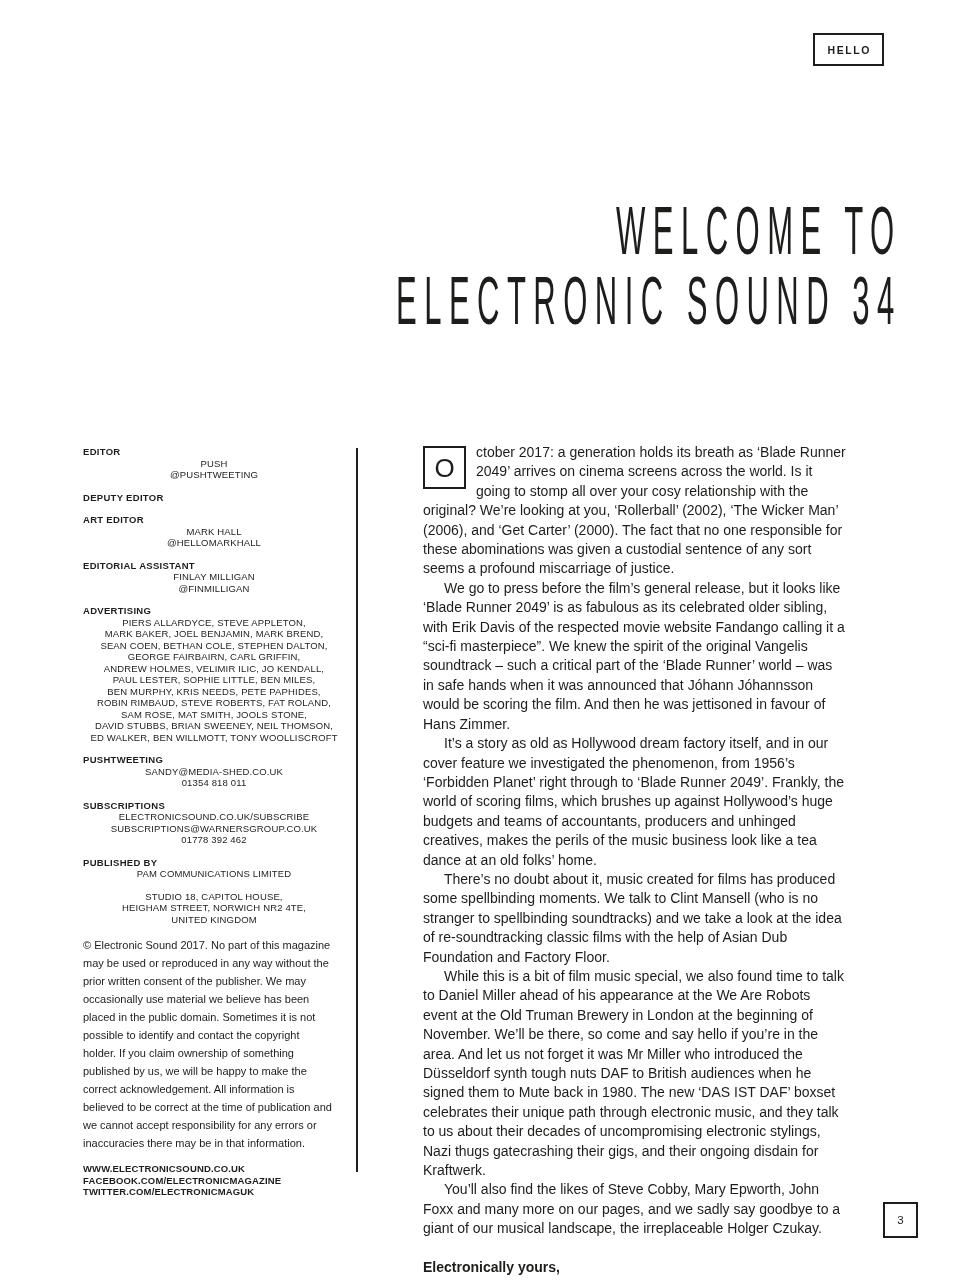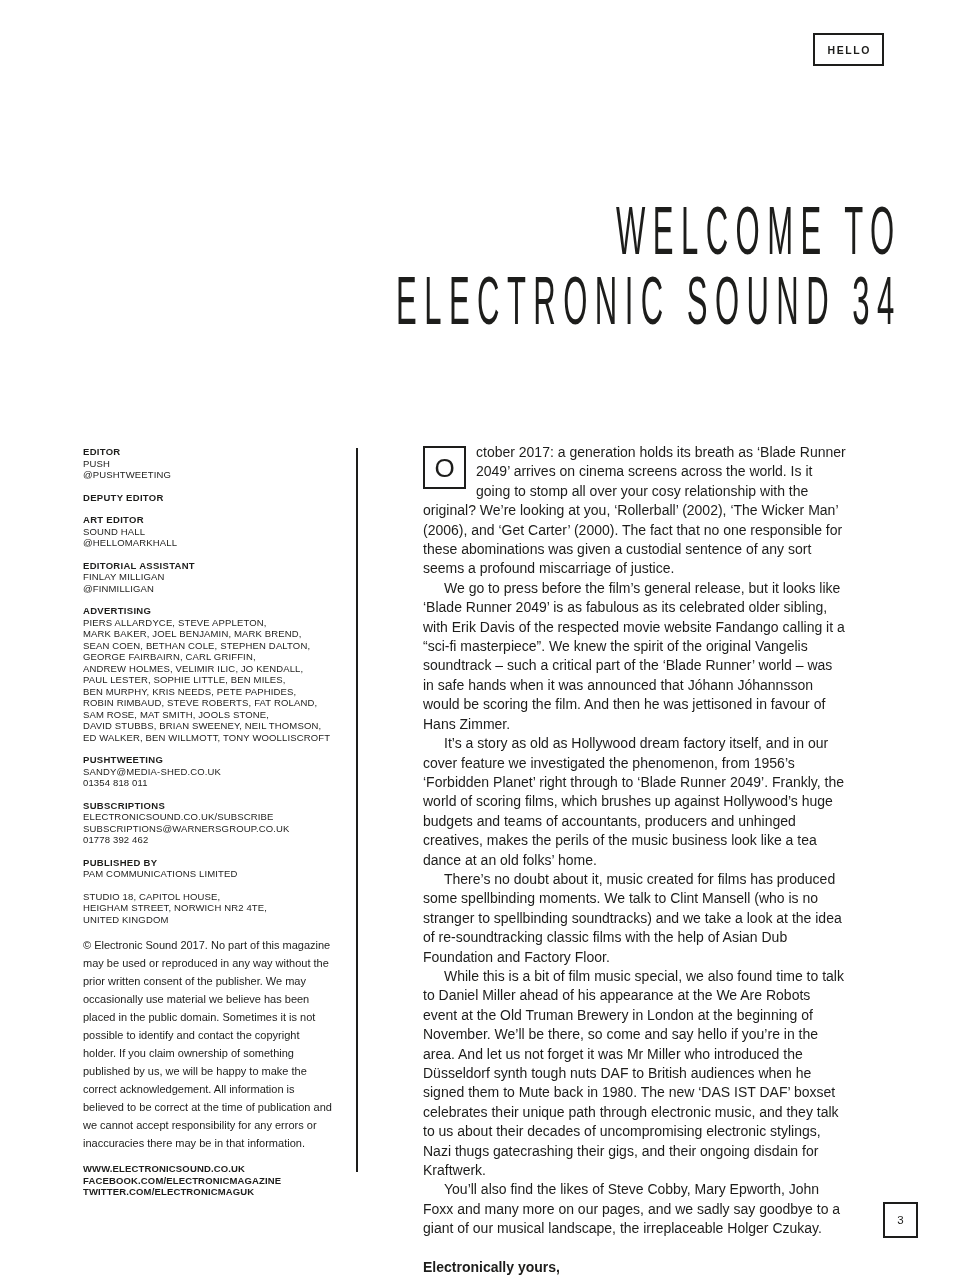--- a/index.html
+++ b/index.html
@@ -32,21 +32,21 @@
     white-space: nowrap;
   }
 
   
   .sidebar {
     position: absolute; left: 83px; top: 446px; width: 262px;
     font-size: 9.5px; line-height: 11.5px; letter-spacing: 0.15px;
   }
   .mast-section { margin-bottom: 11px; }
   .mast-heading { font-weight: bold; letter-spacing: 0.3px; }
-  .mast-lines > div { white-space: nowrap; }
+  .mast-lines > div { white-space: nowrap; text-align: center; }
   .fine-print {
     width: 252px; margin-bottom: 11px;
     font-size: 11px; line-height: 18px; letter-spacing: 0;
   }
   .links-block > div { font-weight: bold; white-space: nowrap; }
 
   
   .divider {
     position: absolute; left: 356px; top: 448px; width: 2px; height: 724px;
     background: var(--ink, #1d1d1b);
@@ -96,21 +96,21 @@
         <div>PUSH</div>
         <div>@PUSHTWEETING</div>
       </div>
   </div>
   <div class="mast-section">
     <div class="mast-heading">DEPUTY EDITOR</div>
   </div>
   <div class="mast-section">
     <div class="mast-heading">ART EDITOR</div>
     <div class="mast-lines">
-        <div>SOUND HALL</div>
+        <div>MARK HALL</div>
         <div>@HELLOMARKHALL</div>
       </div>
   </div>
   <div class="mast-section">
     <div class="mast-heading">EDITORIAL ASSISTANT</div>
     <div class="mast-lines">
         <div>FINLAY MILLIGAN</div>
         <div>@FINMILLIGAN</div>
       </div>
   </div>

